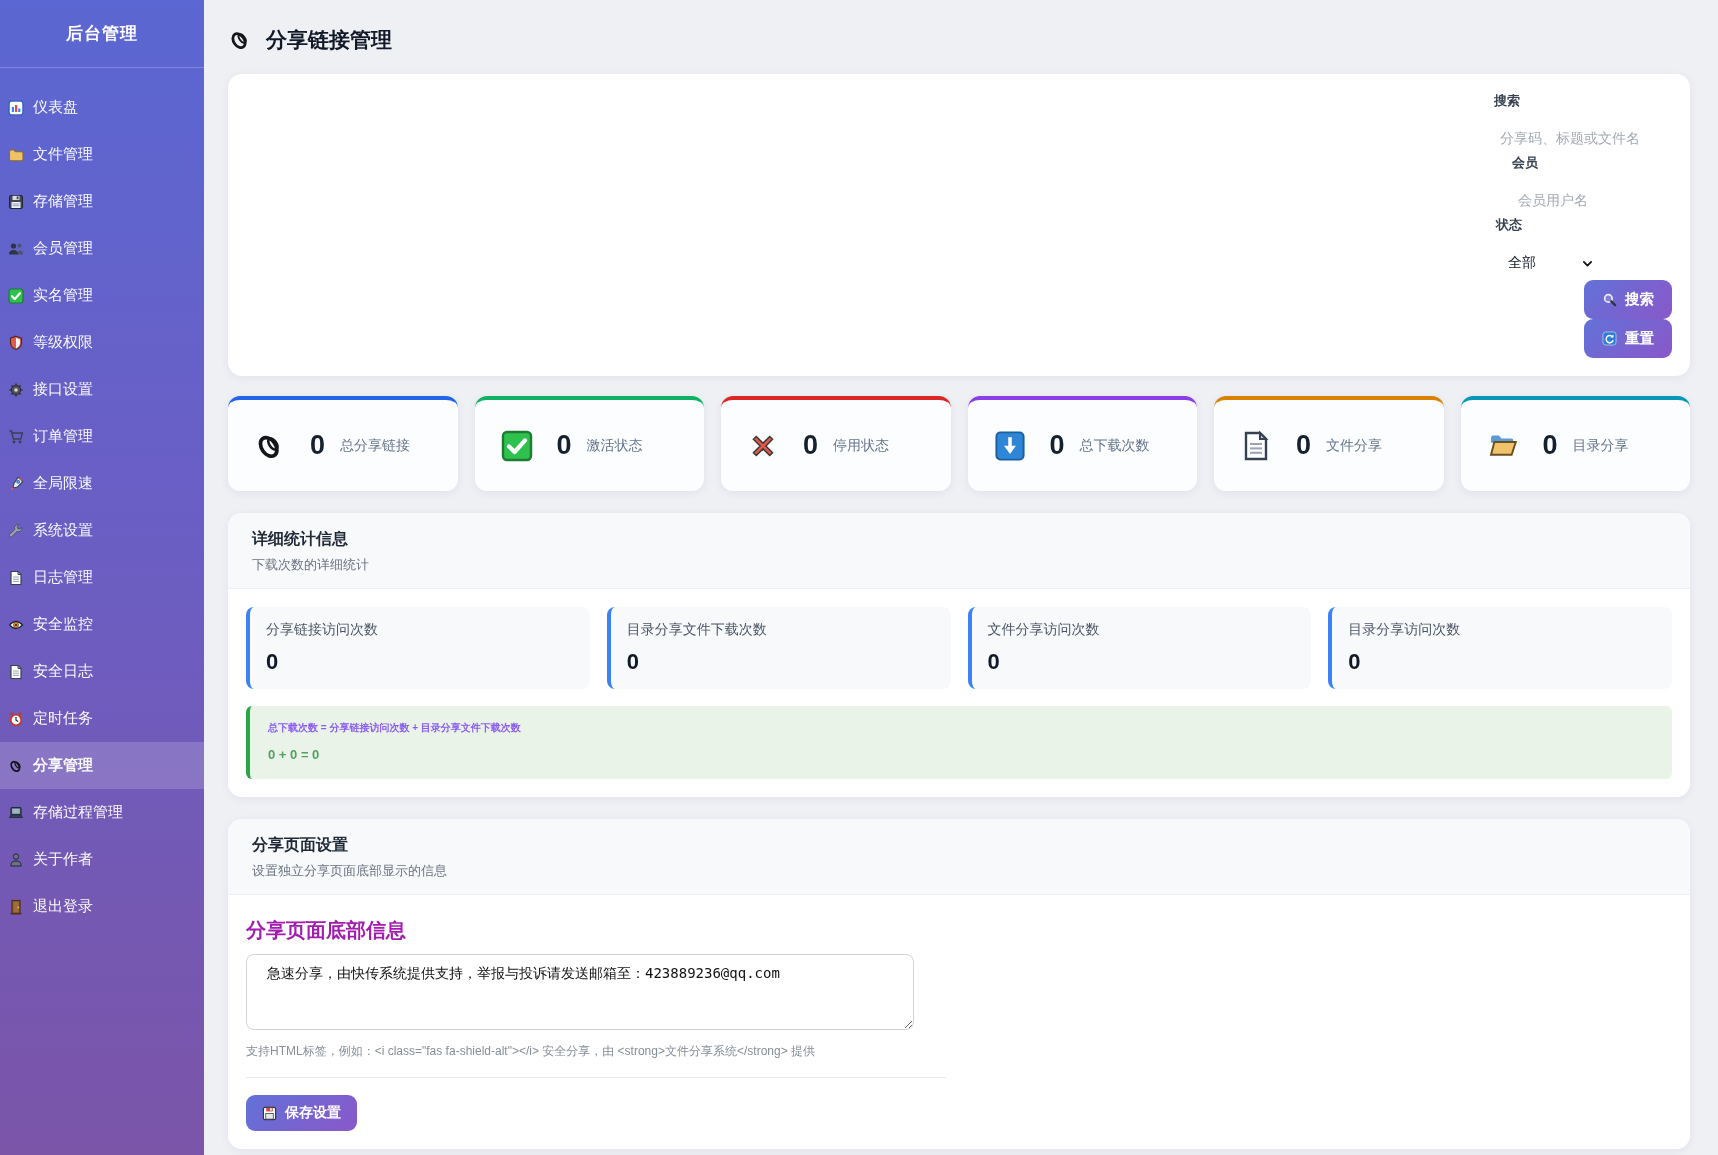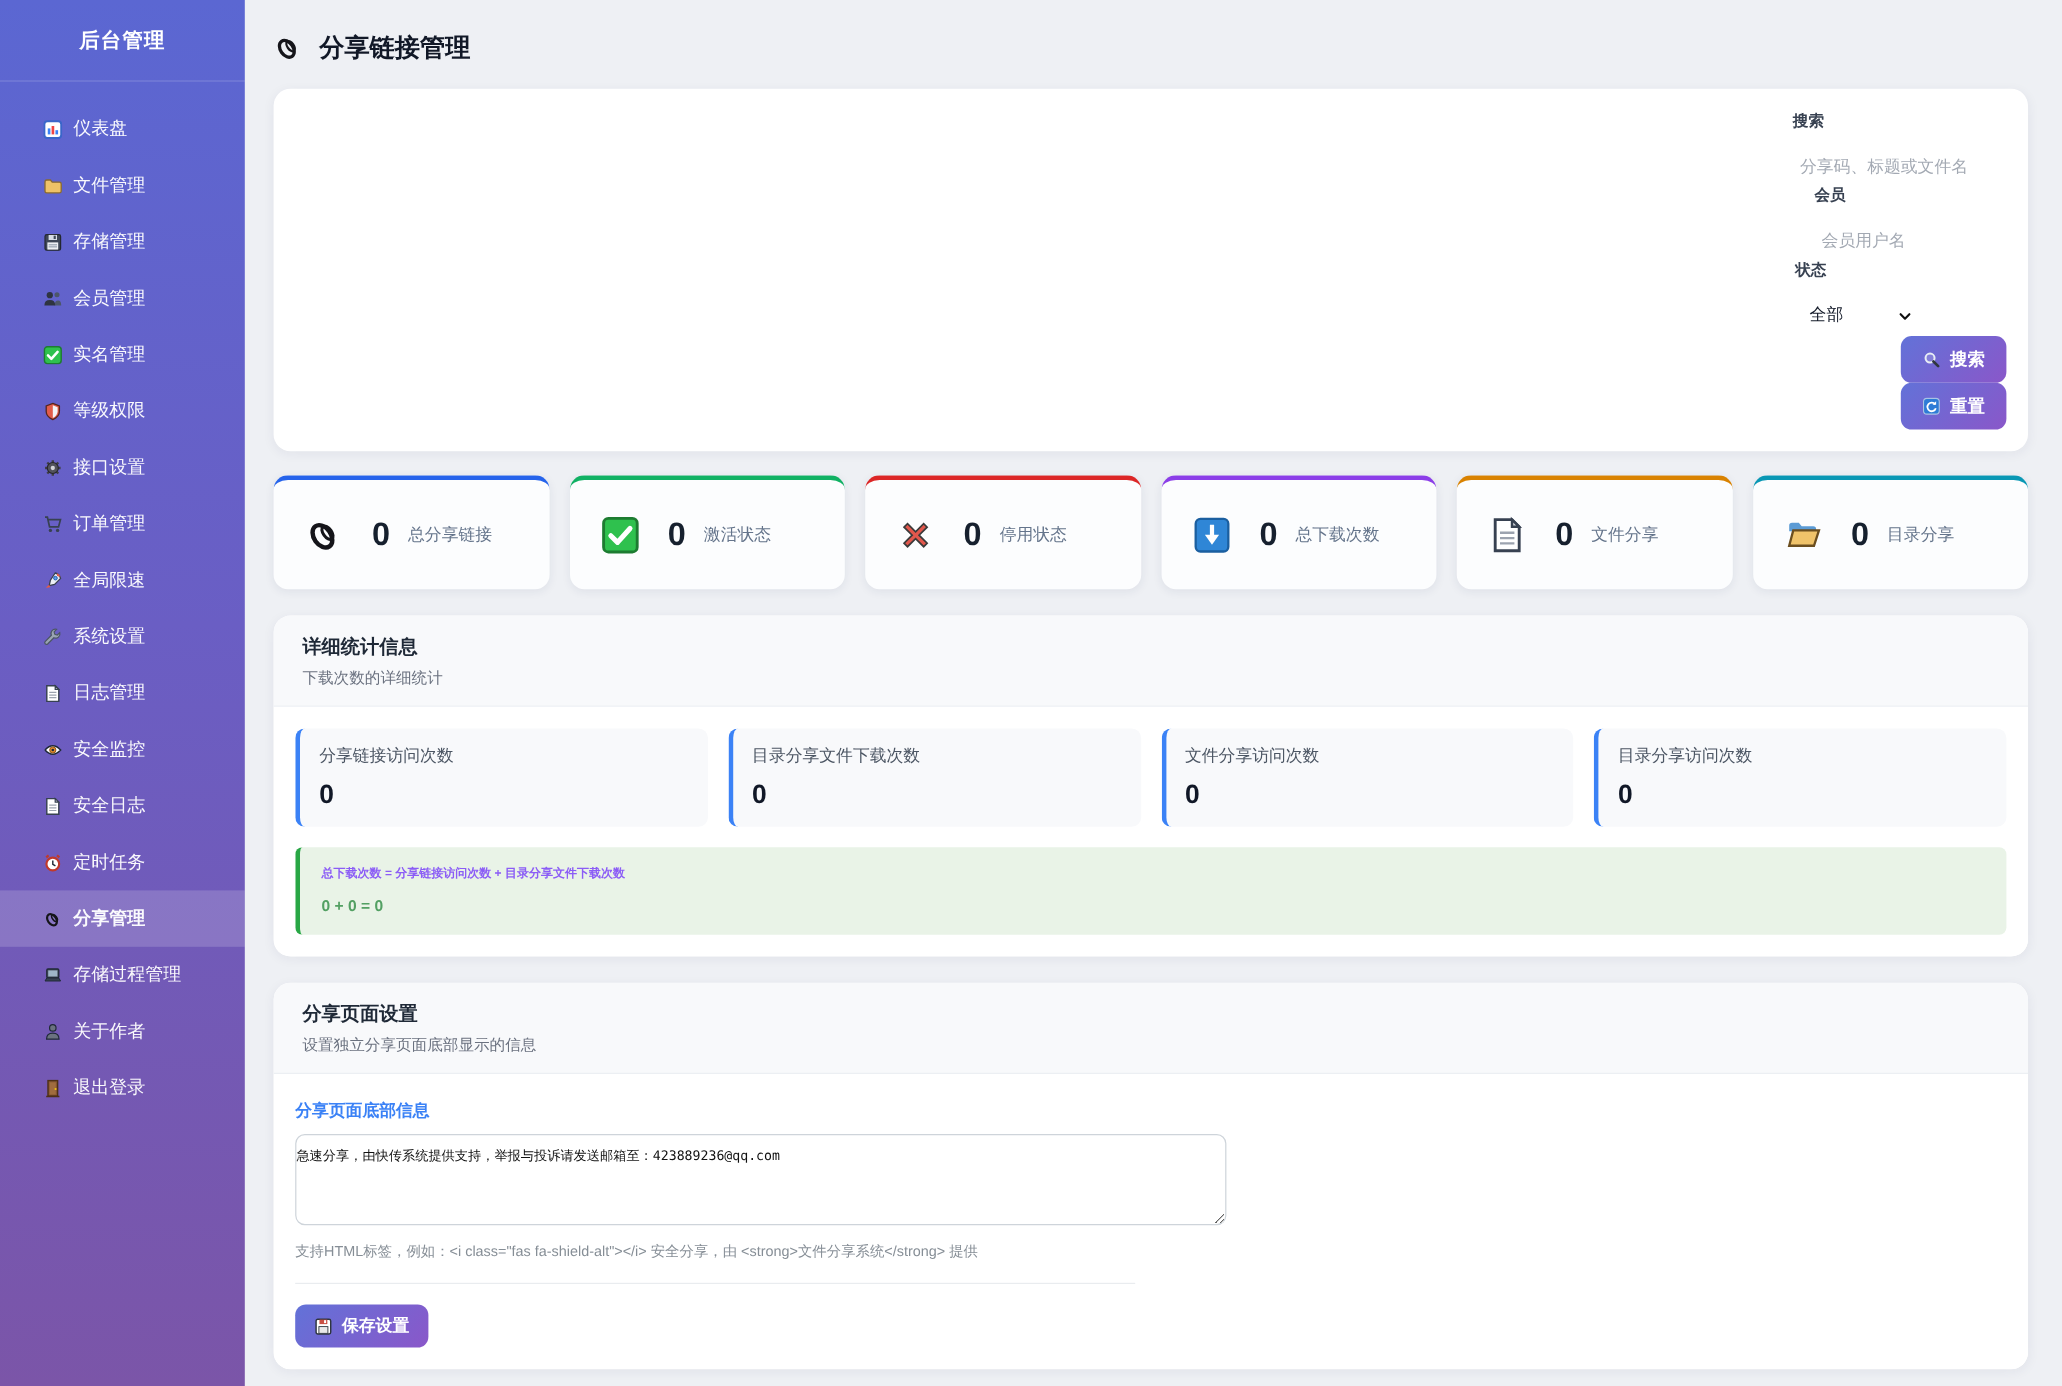--- a/index.html
+++ b/index.html
@@ -6,21 +6,21 @@
   html,body { width:1718px; height:1155px; overflow:hidden; }
   body { font-family:"Liberation Sans","DejaVu Sans",sans-serif; background:#eef0f4; color:#1f2937; }
   .app { display:flex; width:1718px; height:1155px; }
 
   
   .sidebar { width:204px; flex:0 0 204px; height:100%;
     background:linear-gradient(180deg,#5b67d2 0%,#6a5ec4 45%,#7b55a8 100%); color:#fff; }
   .sidebar-header { height:68px; display:flex; align-items:center; justify-content:center;
     border-bottom:1px solid rgba(255,255,255,.22); font-size:17px; font-weight:bold; letter-spacing:1px; }
   .nav { padding-top:16px; }
-  .nav-item { height:47px; display:flex; align-items:center; gap:9px; padding:0 0 0 36px;
+  .nav-item { height:47px; display:flex; align-items:center; gap:9px; padding:0 0 0 8px;
     font-size:15px; color:rgba(255,255,255,.96); cursor:pointer; }
   .nav-item.active { background:rgba(255,255,255,.17); font-weight:bold; }
   .nav-item .ico { width:16px; height:16px; flex:0 0 16px; display:inline-block; }
   .ico svg { width:100%; height:100%; display:block; }
 
   
   .main { flex:1; padding:0 28px 0 24px; overflow:hidden; }
   .page-title-row { margin:26px 0 20px; display:flex; align-items:center; gap:14px; }
   .page-title-row .ico { width:24px; height:24px; }
   .page-title { font-size:21px; font-weight:bold; color:#111827; }
@@ -65,23 +65,23 @@
   .mini-box { flex:1; background:#f8f9fb; border-left:4px solid #3b82f6; border-radius:8px; padding:14px 16px; }
   .mini-label { font-size:14px; color:#4b5563; }
   .mini-value { font-size:22px; font-weight:bold; color:#111827; margin-top:10px; }
 
   .formula-box { margin-top:17px; background:#e9f3e7; border-left:4px solid #28a745; border-radius:6px;
     padding:15px 18px 17px; }
   .formula-title { font-size:10px; font-weight:bold; color:#8b5cf6; }
   .formula-value { font-size:13px; font-weight:bold; color:#53a063; margin-top:12px; }
 
   
-  .field-label { font-size:14px; font-weight:bold; color:#3b82f6; margin:4px 0 10px; }
-  textarea.footer-input { width:776px; height:76px; border:1px solid #ced4da; border-radius:8px;
-    padding:10px 0; font-size:11px; color:#111; font-family:"DejaVu Sans Mono",monospace;
+  .field-label { font-size:20px; font-weight:bold; color:#a21caf; margin:4px 0 10px; }
+  textarea.footer-input { width:668px; height:76px; border:1px solid #ced4da; border-radius:8px;
+    padding:10px 20px; font-size:14px; color:#111; font-family:"DejaVu Sans Mono",monospace;
     resize:both; outline:none; }
   .help-text { font-size:12px; color:#868e96; margin-top:9px; }
   .settings-divider { border:none; border-top:1px solid #e9ecef; margin:17px 0; width:700px; }
   .save-btn { font-size:14px; padding:9px 16px; }
 
   .list-body { height:150px; background:#fff; }
 </style>
 </head>
 <body>
 

